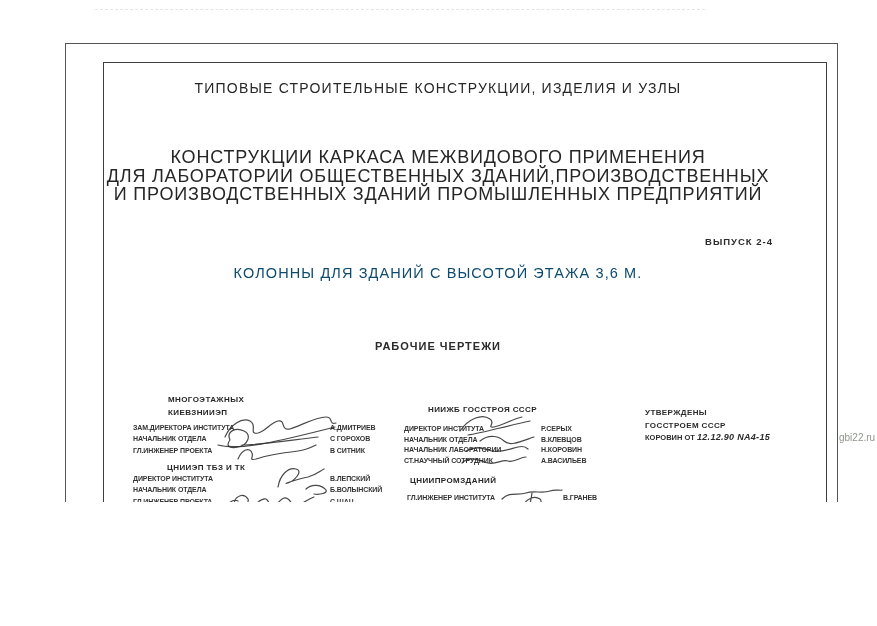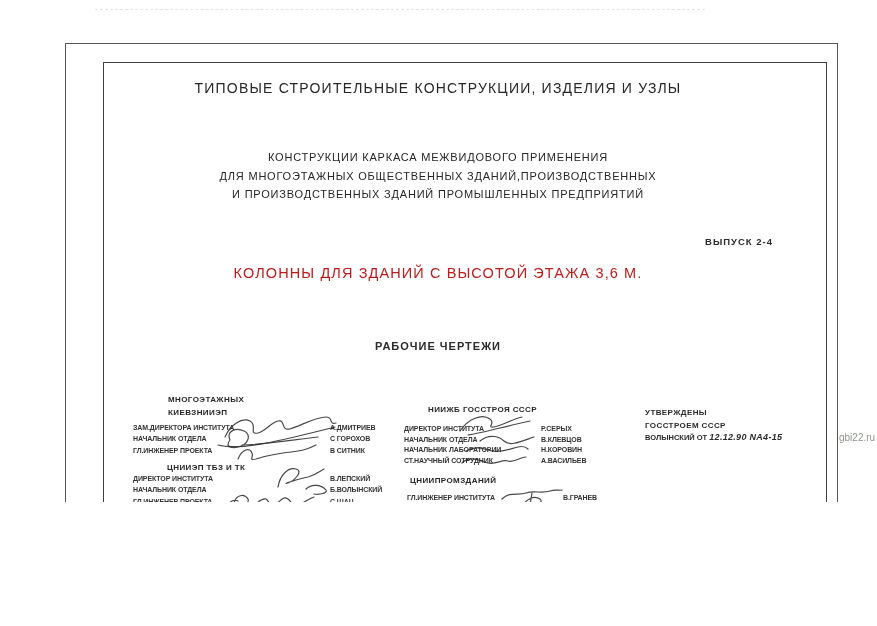--- a/index.html
+++ b/index.html
@@ -6,23 +6,23 @@
   .sheet{
     position:relative;width:877px;height:502px;background:#ffffff;
     font-family:Liberation Sans, sans-serif;color:#2b2b2b;overflow:hidden;padding-left:12px;
   }
   .outer-frame{position:absolute;left:65px;top:43px;width:771px;height:533px;border:1px solid #555;}
   .inner-frame{position:absolute;left:103px;top:62px;width:722px;height:488px;border:1.5px solid #3e3e3e;}
   .scan-noise{position:absolute;left:95px;top:9px;width:610px;border-top:1px dashed #d9d9d9;opacity:.7;}
   .center-col{position:absolute;left:103px;width:670px;text-align:center;white-space:nowrap;}
   .t-header{top:80px;font-size:14px;letter-spacing:1.2px;color:#262626;}
   .t-series{top:105px;font-size:27px;letter-spacing:2px;color:#2e2e2e;}
-  .t-scope{top:148px;font-size:11px;letter-spacing:.8px;line-height:18.6px;color:#262626;}
+  .t-scope{top:148px;font-size:18px;letter-spacing:.8px;line-height:18.6px;color:#262626;}
   .t-issue{top:236px;font-size:9.5px;font-weight:700;letter-spacing:1px;text-align:right;}
-  .t-subject{top:263px;font-size:14.5px;letter-spacing:1.1px;line-height:20px;color:#b91c1c;}
+  .t-subject{top:263px;font-size:14.5px;letter-spacing:1.1px;line-height:20px;color:#0c4a6e;}
   .t-doctype{top:340px;font-size:11px;font-weight:700;letter-spacing:1px;}
   .sig-heading{position:absolute;font-size:8px;font-weight:700;letter-spacing:.4px;white-space:nowrap;color:#262626;}
   .sig-block{position:absolute;}
   .sig-row{position:relative;white-space:nowrap;}
   .sig-row .lbl,.sig-row .nm{position:absolute;top:0;font-size:7px;font-weight:700;letter-spacing:-.1px;color:#333;}
   .sig-row .lbl{left:0;}
   .b-left .sig-row{height:11.4px;width:235px;}
   .b-left .nm{left:197px;}
   .b-mid1 .sig-row{height:10.7px;width:210px;}
   .b-mid1 .nm{left:137px;}
@@ -42,21 +42,21 @@
 <body>
 
 <div class="sheet">
   <div class="scan-noise"></div>
   <div class="outer-frame"></div>
   <div class="inner-frame"></div>
 
   <div class="center-col t-header">ТИПОВЫЕ СТРОИТЕЛЬНЫЕ КОНСТРУКЦИИ, ИЗДЕЛИЯ И УЗЛЫ</div>
   <div class="center-col t-scope">
     <div>КОНСТРУКЦИИ КАРКАСА МЕЖВИДОВОГО ПРИМЕНЕНИЯ</div>
-    <div>ДЛЯ МНОГОЭТАЖНЫХ ОБЩЕСТВЕННЫХ ЗДАНИЙ,ПРОИЗВОДСТВЕННЫХ</div>
+    <div>ДЛЯ ЛАБОРАТОРИИ ОБЩЕСТВЕННЫХ ЗДАНИЙ,ПРОИЗВОДСТВЕННЫХ</div>
     <div>И ПРОИЗВОДСТВЕННЫХ ЗДАНИЙ ПРОМЫШЛЕННЫХ ПРЕДПРИЯТИЙ</div>
   </div>
   <div class="center-col t-issue">ВЫПУСК 2-4</div>
   <div class="center-col t-subject">
     <div>КОЛОННЫ ДЛЯ ЗДАНИЙ С ВЫСОТОЙ ЭТАЖА 3,6 М.</div>
   </div>
   <div class="center-col t-doctype">РАБОЧИЕ ЧЕРТЕЖИ</div>
 
   <div class="sig-heading" style="left:168px;top:395px;">МНОГОЭТАЖНЫХ</div>
   <div class="sig-heading" style="left:168px;top:408px;">КИЕВЗНИИЭП</div>
@@ -120,21 +120,21 @@
     <div class="sig-row">
       <span class="lbl">НАЧАЛЬНИК ОТДЕЛА</span>
       <span class="nm">Э.КОДЫШ</span>
     </div>
   </div>
 
   <div class="approved">
     <div class="a1">УТВЕРЖДЕНЫ</div>
     <div class="a2">ГОССТРОЕМ СССР</div>
     <div class="a3">
-      <span>ВОЛЫНСКИЙ ОТ</span>
+      <span>КОРОВИН ОТ</span>
       <span class="hand">12.12.90 NА4-15</span>
     </div>
   </div>
 
   <svg class="sig-overlay" viewBox="0 0 500 140">
     <path d="M95,42 C100,30 112,22 120,26 C128,30 118,40 128,38 C136,36 140,28 148,26 C156,24 150,36 160,34 C172,30 186,22 196,22 C204,22 198,30 206,28"></path>
     <path d="M88,50 C110,56 150,46 205,32"></path>
     <path d="M100,45 C96,36 106,32 114,36 C122,40 118,50 108,52 C98,54 96,50 100,45 M112,50 C130,50 155,46 188,42"></path>
     <path d="M108,64 C112,54 120,52 122,58 C124,62 118,66 126,64 C138,60 152,58 168,56 C176,55 182,52 186,50"></path>
     <path d="M148,92 C150,80 158,72 166,74 C174,76 164,86 158,88 C150,90 168,84 178,82 C186,80 190,76 194,74"></path>

